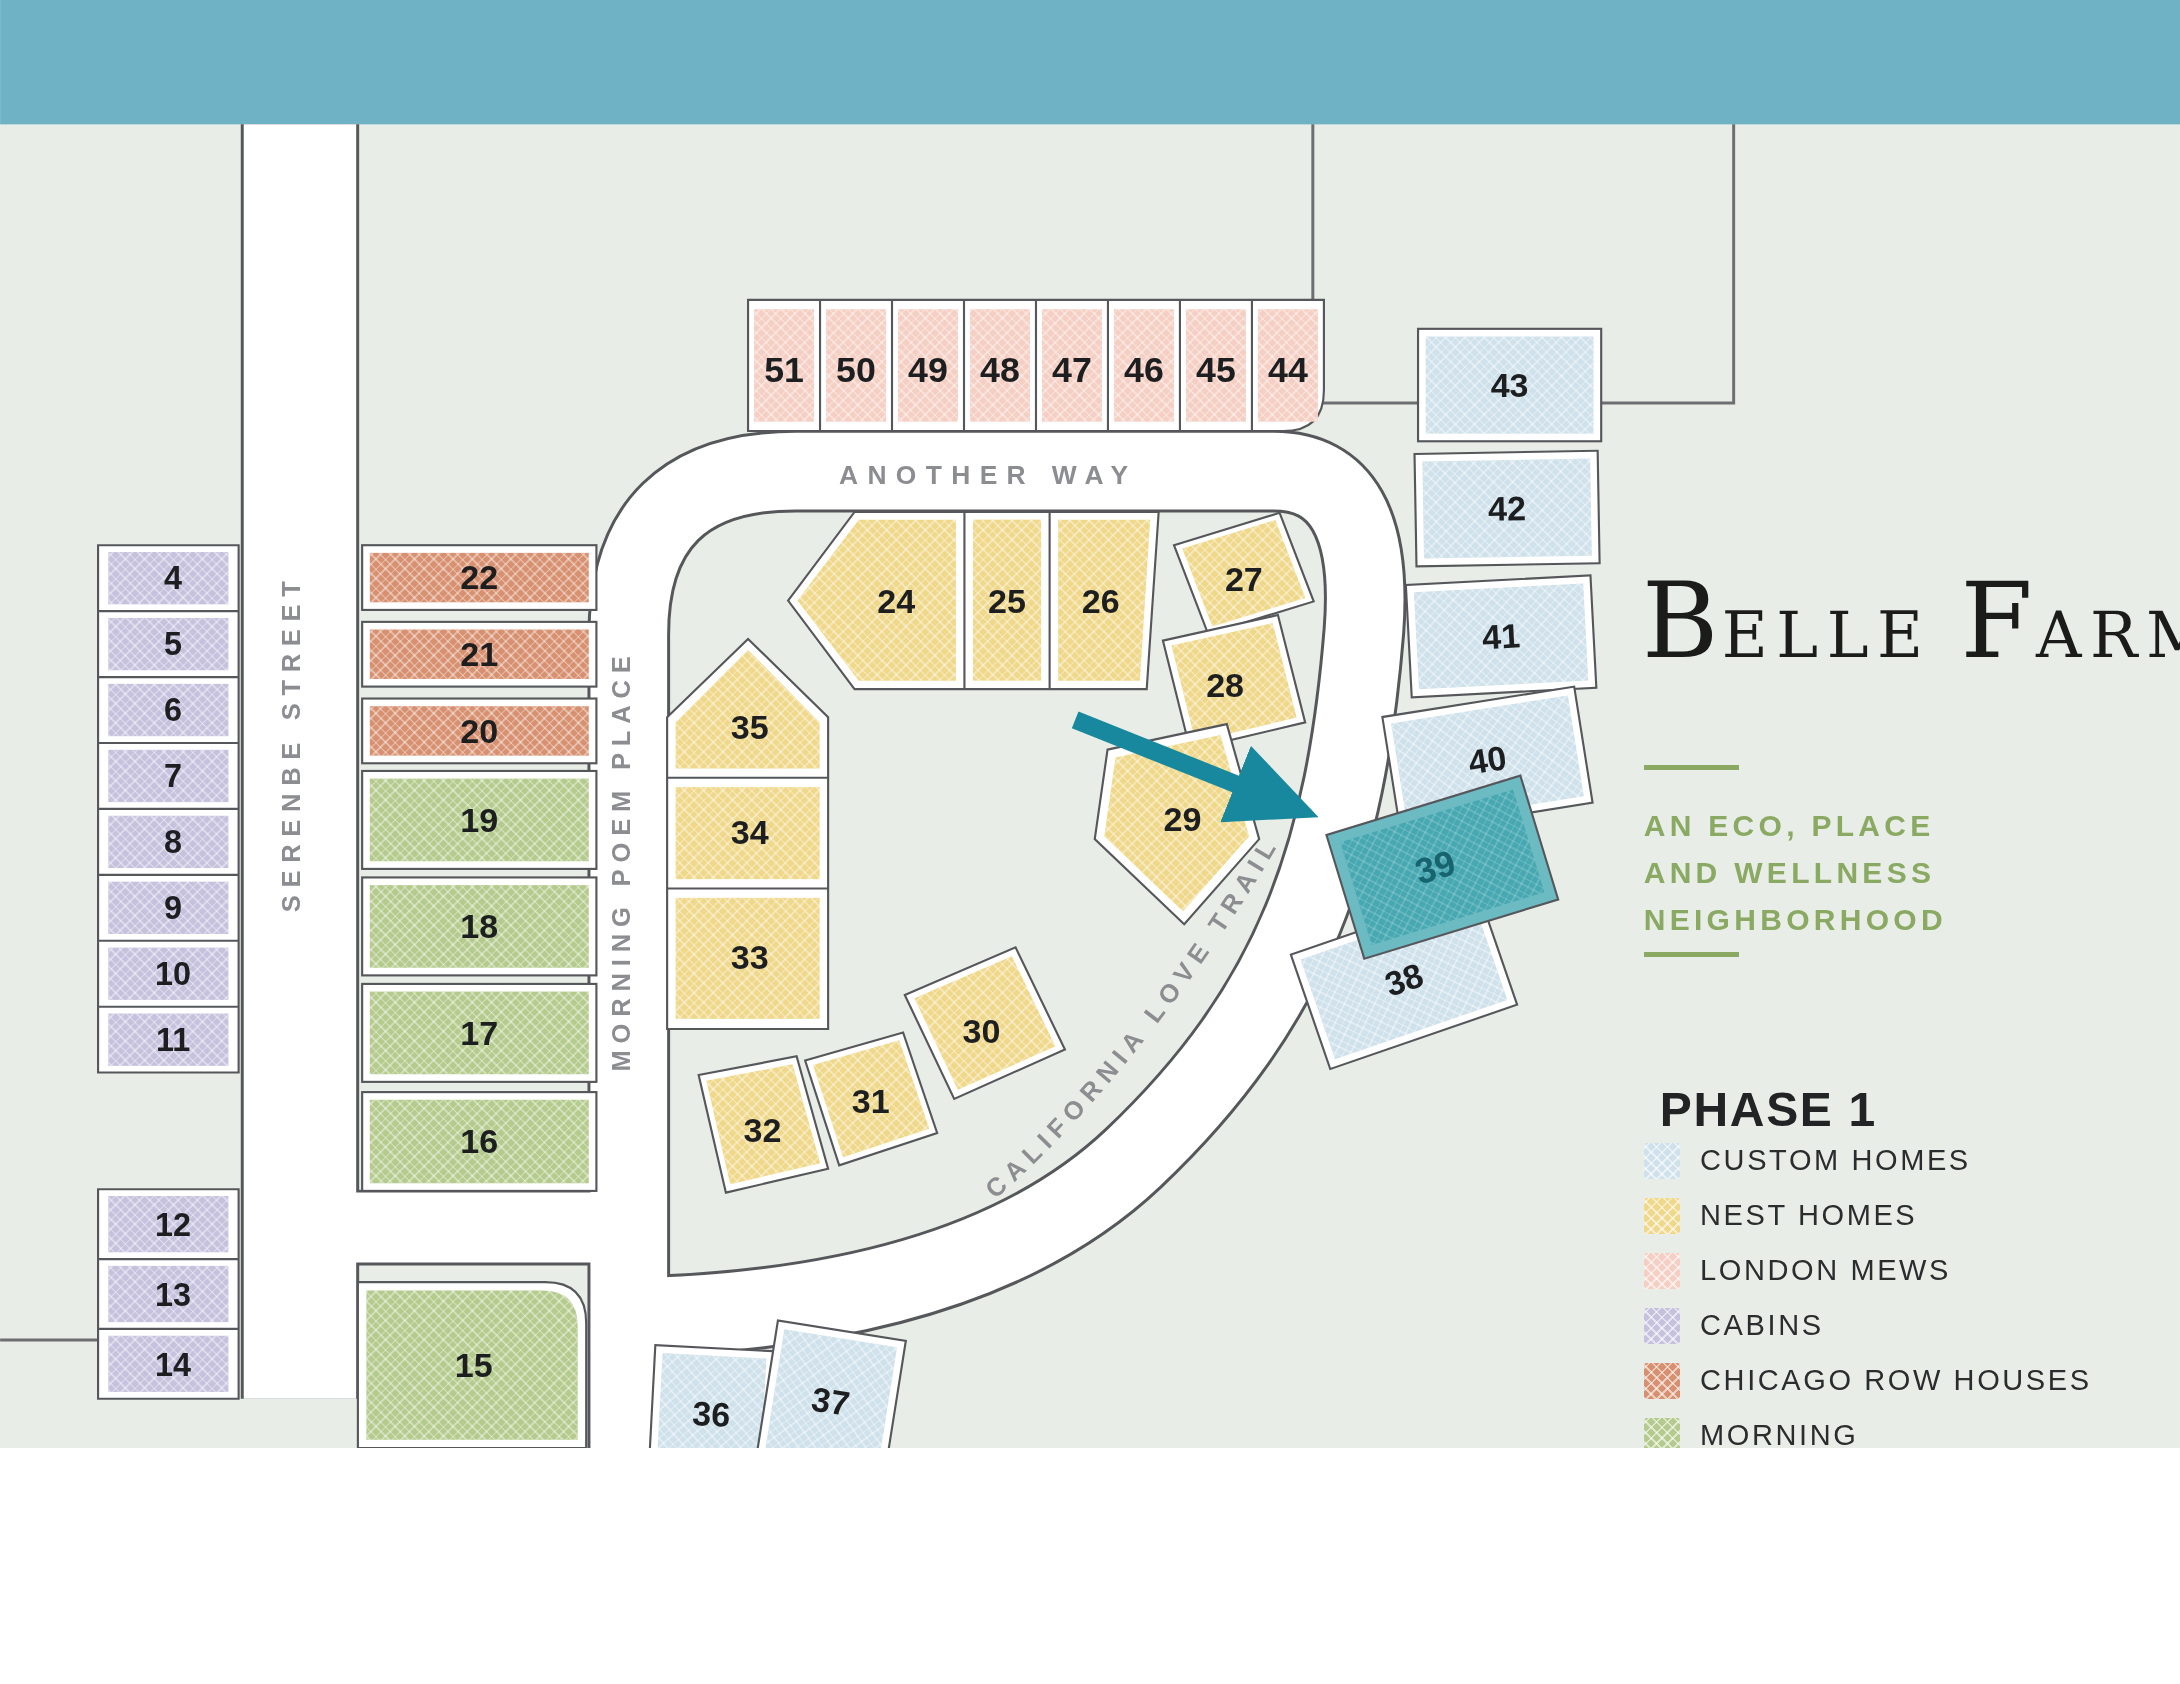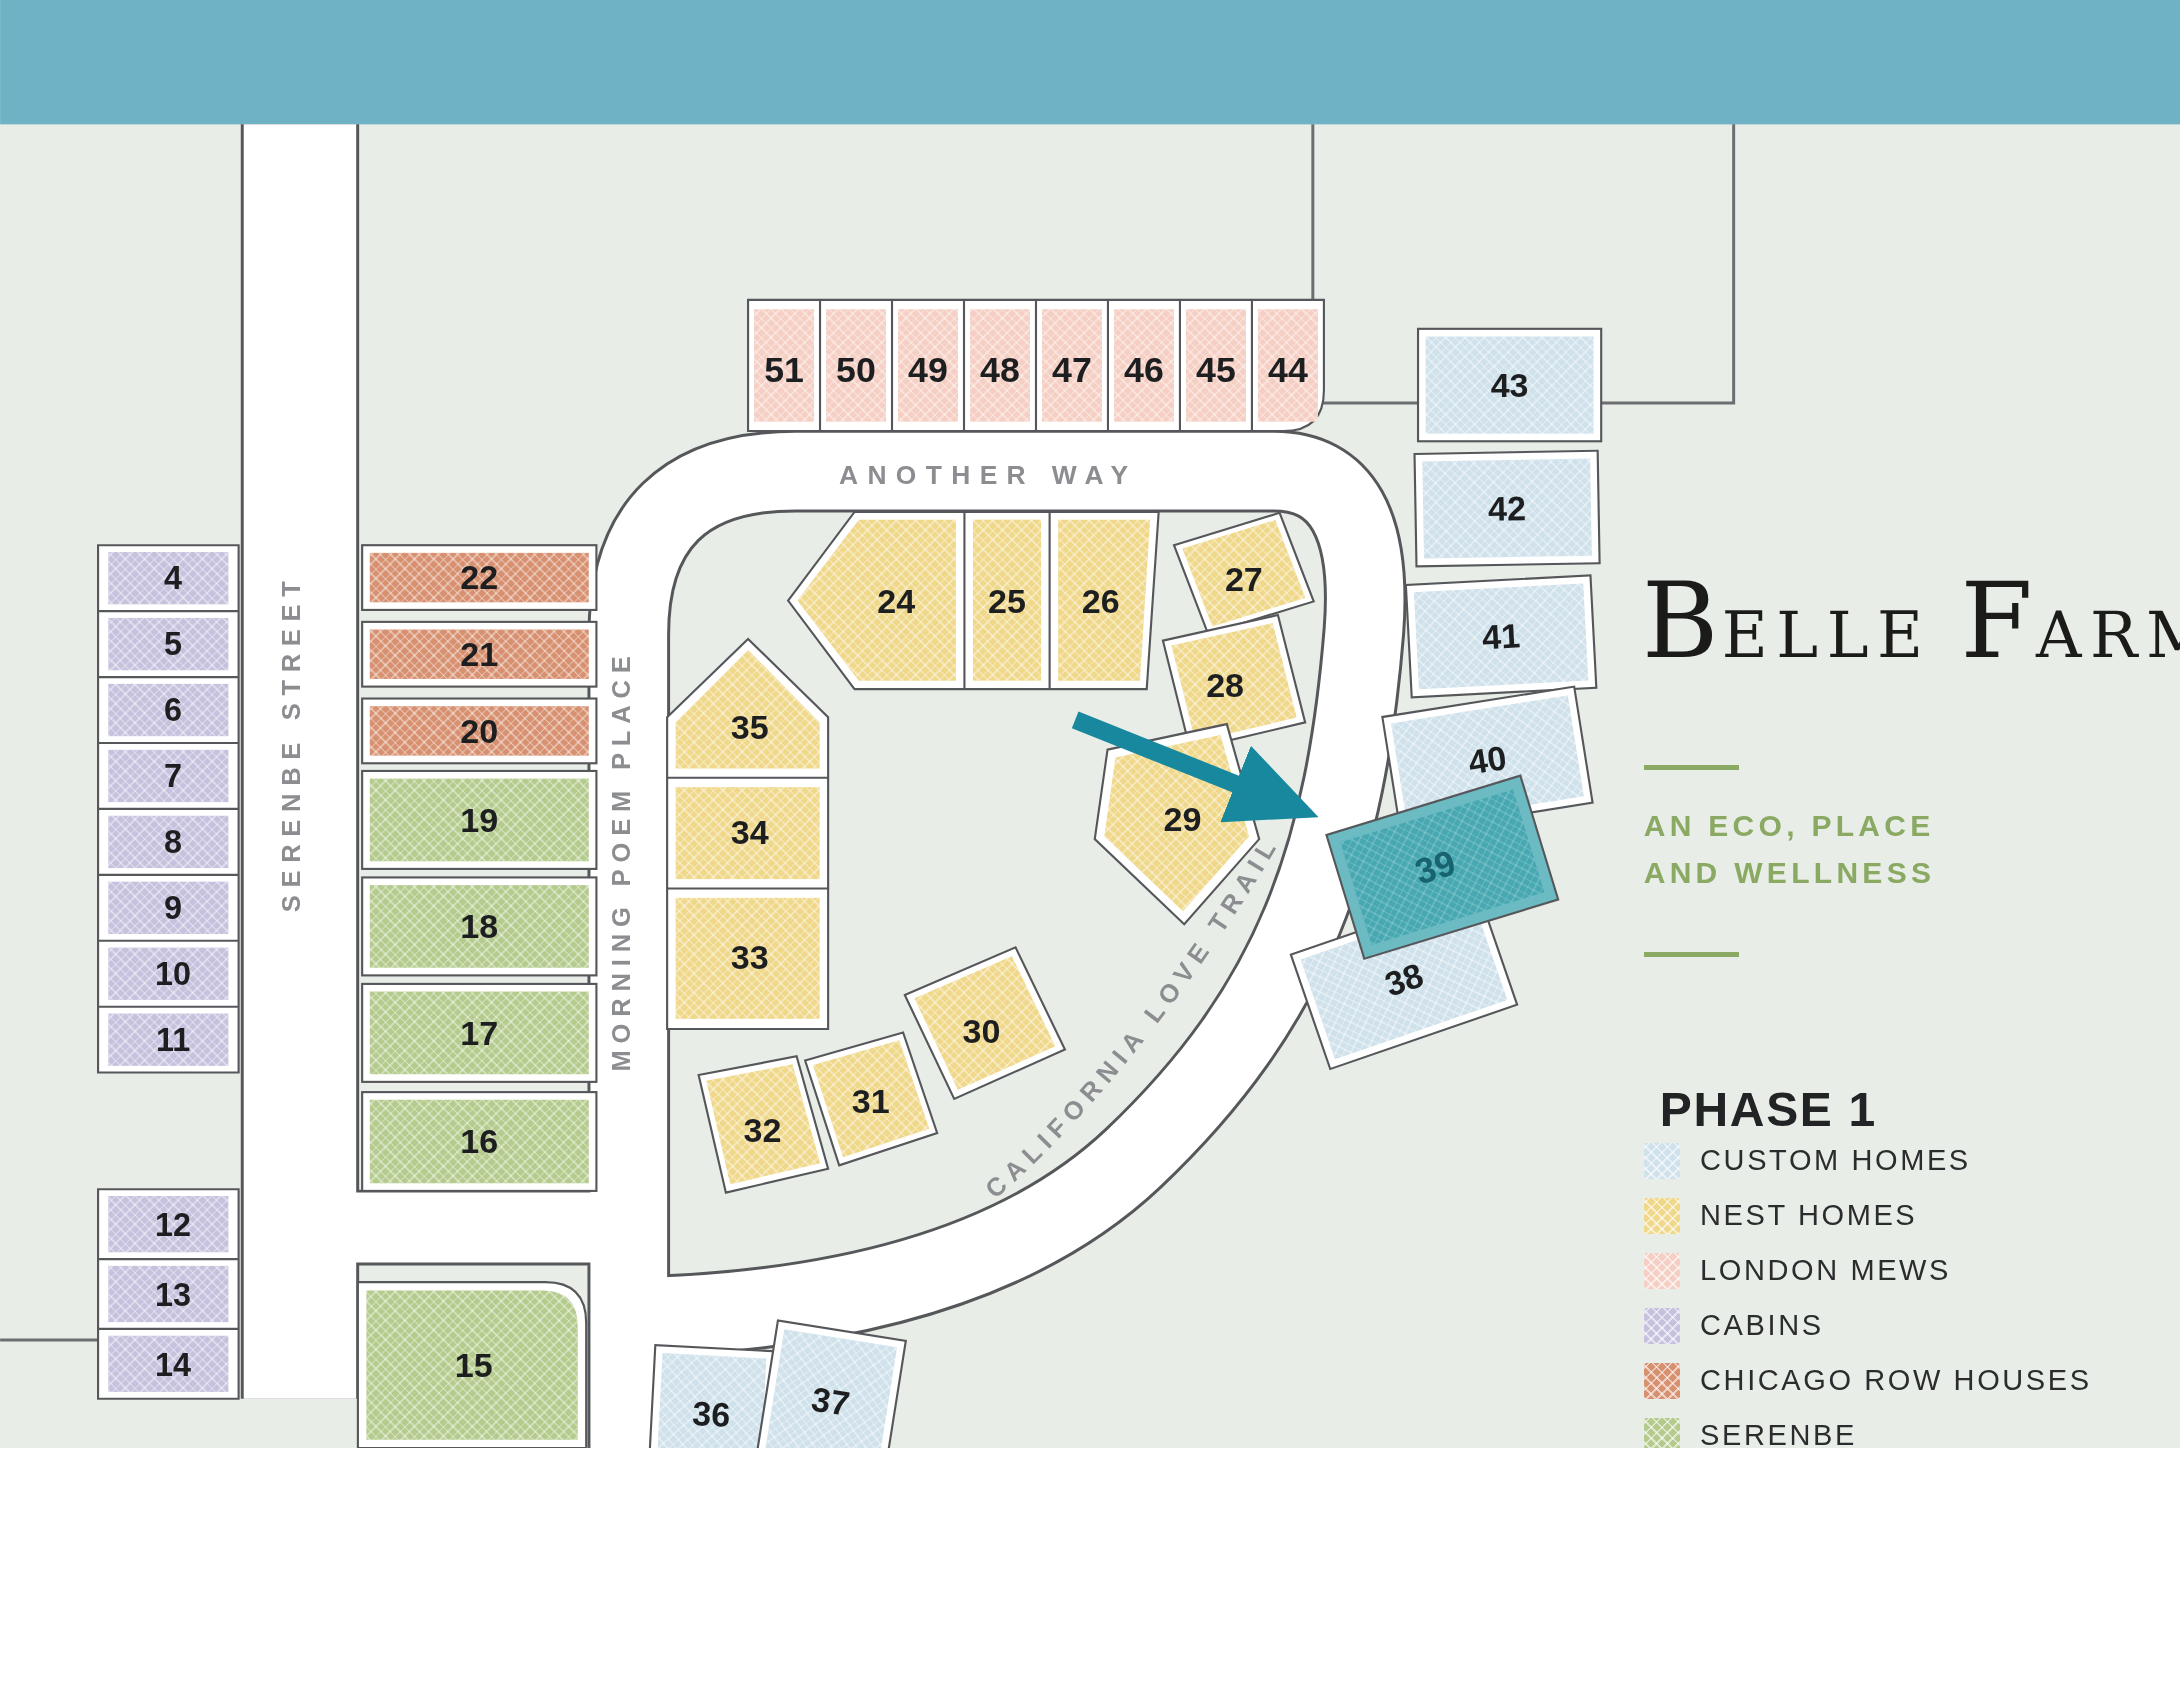--- a/index.html
+++ b/index.html
@@ -372,20 +372,21 @@
       <text fill="#8c8d91" font-family="&quot;Liberation Sans&quot;,sans-serif" font-size="30" font-weight="bold" letter-spacing="8"><textPath xlink:href="#cltPath" href="#cltPath">CALIFORNIA LOVE TRAIL</textPath></text>
       <line x1="1262" y1="845" x2="1462" y2="925" stroke="#18889e" stroke-width="21" marker-end="url(#arrowhead)"></line>
     </svg>
 
   <div class="panel">
     <div class="logo"><span class="cap">B</span><span class="rest">ELLE</span><span class="gap"></span><span class="cap">F</span><span class="rest">ARM</span></div>
     <div class="rule rule-top"></div>
     <div class="tagline">
       <div>AN ECO, PLACE</div>
       <div>AND WELLNESS</div>
+      <div>NEIGHBORHOOD</div>
     </div>
     <div class="rule rule-bottom"></div>
     <h2 class="phase">PHASE 1</h2>
     <div class="legend" id="legend-list">
         <div class="legend-row">
           <span class="sw" style="background-color: rgb(207, 225, 235);"></span>
           <span class="legend-label">CUSTOM HOMES</span>
         </div>
         <div class="legend-row">
           <span class="sw" style="background-color: rgb(240, 216, 139);"></span>
@@ -398,19 +399,19 @@
         <div class="legend-row">
           <span class="sw" style="background-color: rgb(198, 194, 222);"></span>
           <span class="legend-label">CABINS</span>
         </div>
         <div class="legend-row">
           <span class="sw" style="background-color: rgb(215, 144, 112);"></span>
           <span class="legend-label">CHICAGO ROW HOUSES</span>
         </div>
         <div class="legend-row">
           <span class="sw" style="background-color: rgb(180, 203, 141);"></span>
-          <span class="legend-label">SERENBE</span>
+          <span class="legend-label">MORNING</span>
         </div>
       </div>
   </div>
 
 </div>
 
 
 </body></html>

